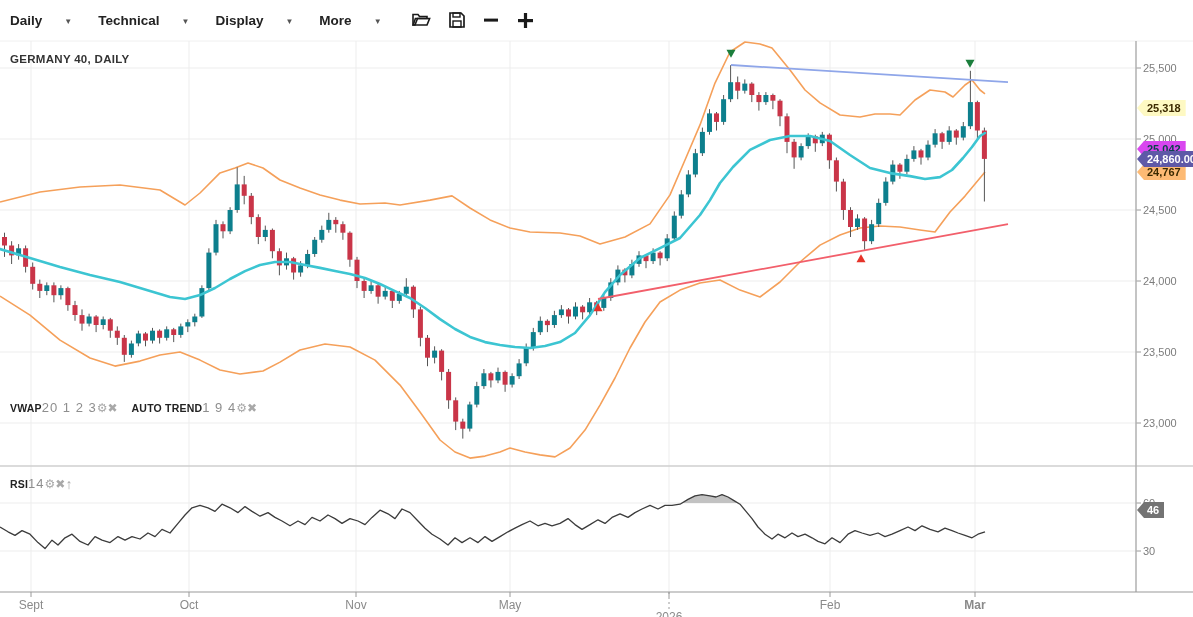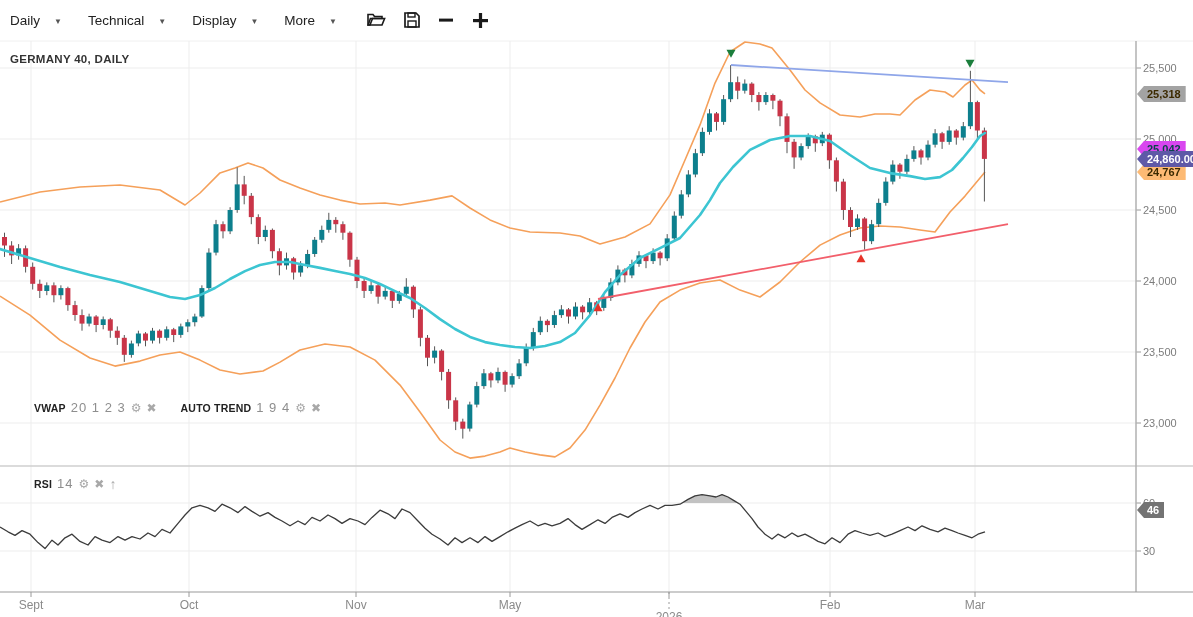--- a/index.html
+++ b/index.html
@@ -2,30 +2,30 @@
 <html><head>
 <meta charset="utf-8">
 <style>
   html,body{margin:0;padding:0;}
   body{width:1193px;height:617px;overflow:hidden;background:#fff;}
   .app{position:relative;width:1193px;height:617px;background:#fff;overflow:hidden;
        font-family:"Liberation Sans",sans-serif;-webkit-font-smoothing:antialiased;}
   
   .toolbar{position:absolute;left:0;top:0;width:100%;height:40px;background:#fff;z-index:6;
            display:flex;align-items:center;padding-left:10px;box-sizing:border-box;}
-  .menu{display:flex;align-items:center;gap:14px;border:none;background:none;cursor:pointer;
-        font-family:"Liberation Sans",sans-serif;font-size:13.5px;font-weight:normal;color:#222;
+  .menu{display:flex;align-items:center;gap:22px;border:none;background:none;cursor:pointer;
+        font-family:"Liberation Sans",sans-serif;font-size:13.5px;font-weight:bold;color:#222;
         margin-right:26px;padding:0;}
   .caret{font-size:8px;color:#555;padding-top:2px;}
   .icon-btn{border:none;background:none;cursor:pointer;padding:0;margin-right:18px;height:20px;
             display:flex;align-items:center;color:#1a1a1a;}
   .icon-btn svg{display:block;}
   
   .symbol-label{position:absolute;left:10px;top:53px;font-size:11.5px;font-weight:bold;color:#333;z-index:4;letter-spacing:.3px;}
-  .ind-row{position:absolute;display:flex;align-items:center;gap:5px;z-index:4;font-size:11px;color:#999;margin-left:24px;}
+  .ind-row{position:absolute;display:flex;align-items:center;z-index:4;font-size:11px;color:#999;}
   .ind-row .ind-name{font-weight:bold;color:#222;font-size:10.5px;letter-spacing:.2px;}
   .ind-row .ind-params{color:#8e8e8e;font-size:13px;letter-spacing:1px;}
   .ind-row .mini{color:#a8a8a8;font-size:12px;cursor:pointer;line-height:1;}
   .ind-row .gap{width:14px;}
   #vwap-row{left:10px;top:400px;}
   #rsi-row{left:10px;top:476px;}
   
   .y-label{position:absolute;left:1143px;font-size:11px;color:#7c7c7c;z-index:2;}
   .x-label{position:absolute;top:598px;font-size:12px;color:#8a8a8a;transform:translateX(-50%);z-index:2;}
   .year-label{position:absolute;top:610px;font-size:12px;color:#8a8a8a;transform:translateX(-50%);z-index:2;}
@@ -443,24 +443,24 @@
       <div class="y-label" style="top: 416.5px;">23,000</div>
       <div class="y-label" style="top: 496.5px;">60</div>
       <div class="y-label" style="top: 544.5px;">30</div>
     </div>
   <div id="x-labels">
       <div class="x-label" style="left: 31px;">Sept</div>
       <div class="x-label" style="left: 189px;">Oct</div>
       <div class="x-label" style="left: 356px;">Nov</div>
       <div class="x-label" style="left: 510px;">May</div>
       <div class="x-label" style="left: 830px;">Feb</div>
-      <div class="x-label" style="left: 975px;">Mar</div>
+      <div class="x-label" style="left: 975px; font-weight: bold;">Mar</div>
       <div class="year-label" style="left: 669px;">2026</div>
     </div>
   <div id="badges">
-      <div class="badge" style="background: #a3a3a3; color: rgb(60, 42, 0); top: 86px;">25,318</div>
+      <div class="badge" style="background: #fef9c3; color: rgb(60, 42, 0); top: 100px;">25,318</div>
       <div class="badge" style="background: #d946ef; color: rgb(10, 68, 75); top: 141px;">25,042</div>
       <div class="badge" style="background: #fdba74; color: rgb(60, 42, 0); top: 164.086px;">24,767</div>
       <div class="badge" style="background: rgb(94, 89, 167); color: rgb(255, 255, 255); top: 150.88px;">24,860.00</div>
       <div class="badge" style="background: #737373; color: rgb(255, 255, 255); top: 502px;">46</div>
     </div>
 
 </div>
 
 </body></html>

